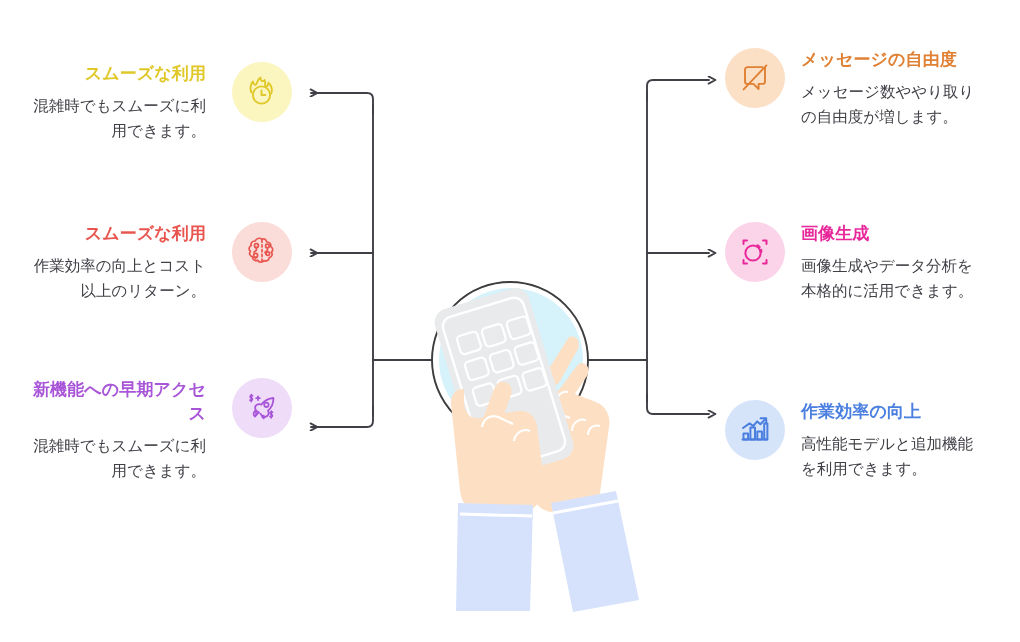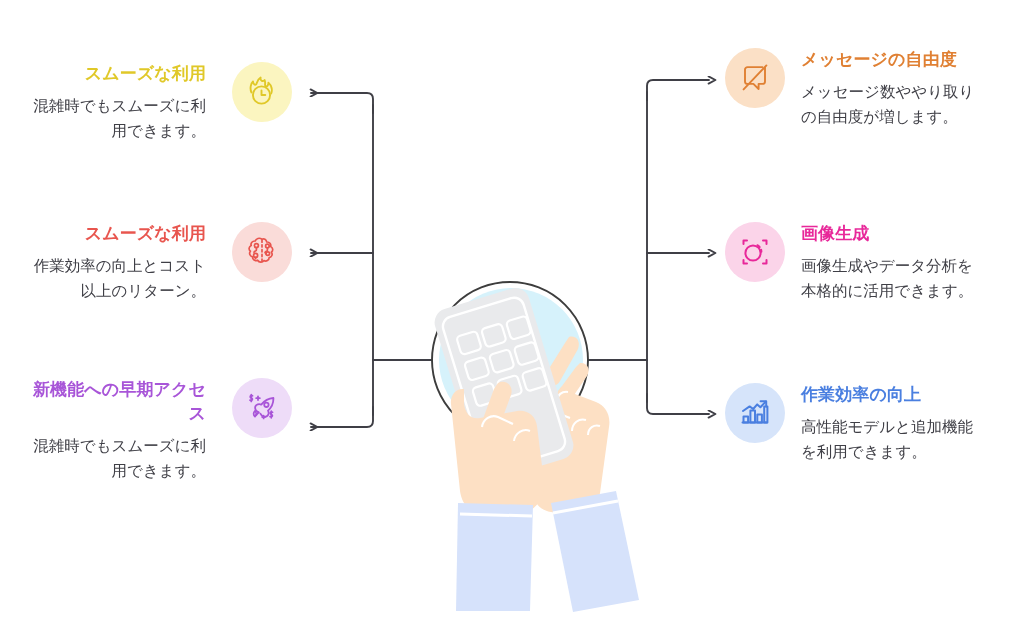--- a/index.html
+++ b/index.html
@@ -278,21 +278,21 @@
           <path d="M20.4,11.2 A7.2,7.2 0 0 1 24.4,17.8" stroke-dasharray="3 3"></path>
         </g>
       </svg>
     </div>
     <div class="feature-text">
       <div class="feature-title" style="color:#e8289a;">画像生成</div>
       <div class="feature-desc">画像生成やデータ分析を本格的に活用できます。</div>
     </div>
   </div>
 
-  <div class="feature right" style="left:725px; top:383px; width:280px;">
+  <div class="feature right" style="left:725px; top:400px; width:280px;">
     <div class="icon-badge" style="background:#d6e4fa;">
       <svg width="36" height="36" viewBox="0 0 36 36">
         <g fill="none" stroke="#4a7fe0" stroke-width="2" stroke-linecap="round" stroke-linejoin="round">
           <path d="M5.5,27.5 L30,27.5"></path>
           <rect x="6.5" y="21.5" width="4.6" height="6"></rect>
           <rect x="13.4" y="15.5" width="4.6" height="12"></rect>
           <rect x="20.3" y="19.5" width="4.6" height="8"></rect>
           <rect x="27.2" y="11.5" width="3.2" height="16"></rect>
           <path d="M6,16 L12.6,11.4 L16.2,14 L20.2,9.4 L23.4,12.2 L28.8,6.6"></path>
           <path d="M23.6,6.2 L29.2,6.2 L29.2,11.6"></path>

